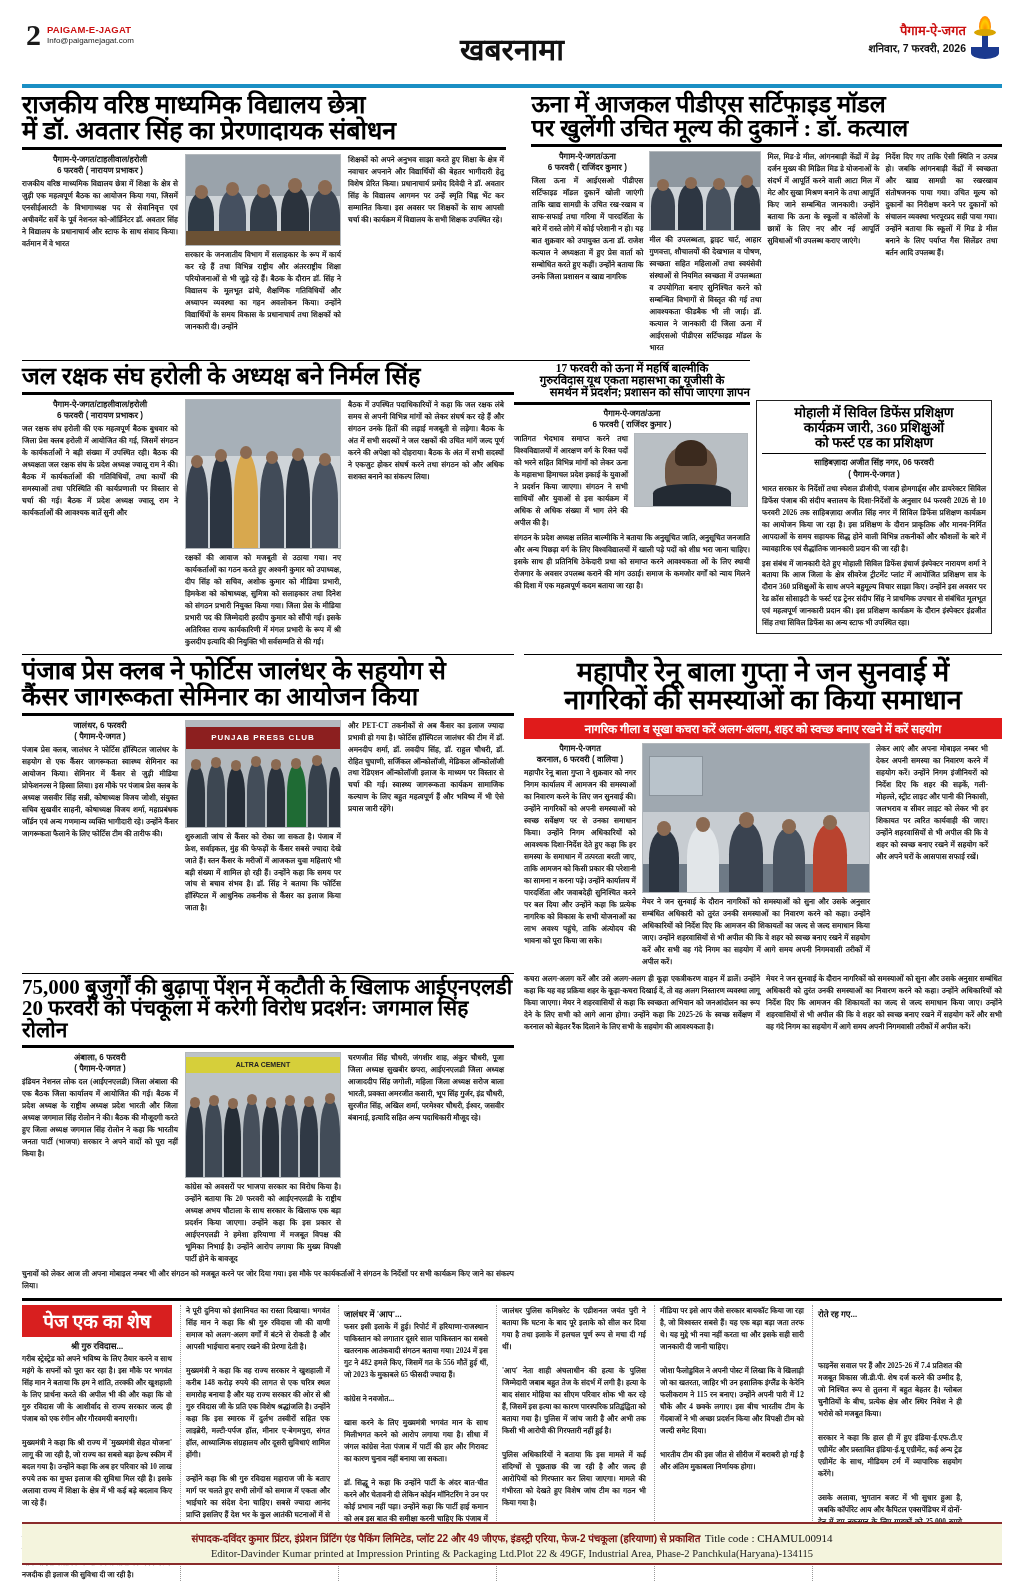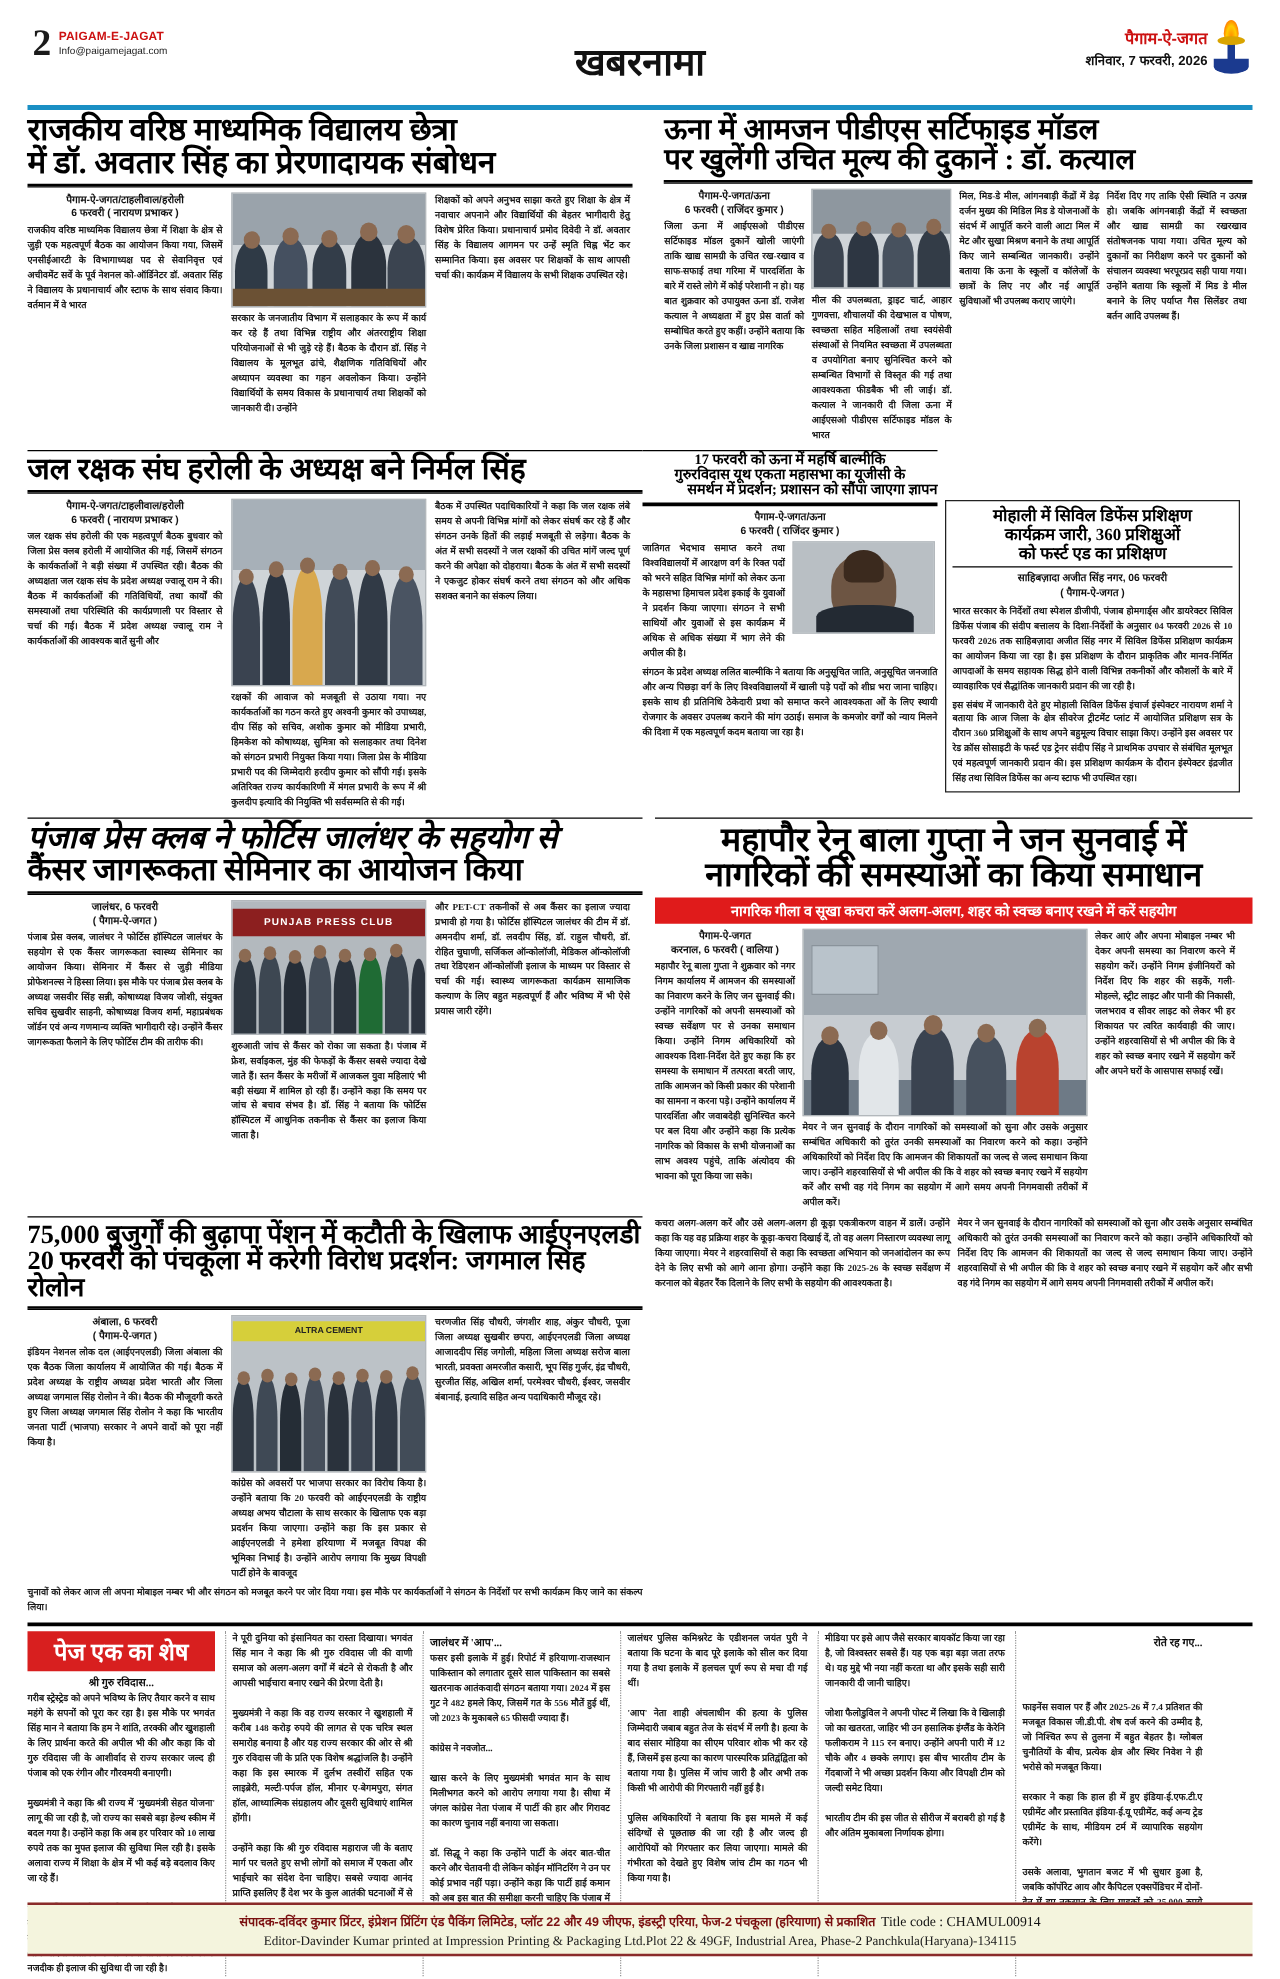--- a/index.html
+++ b/index.html
@@ -141,21 +141,21 @@
             </div>
             <div class="bodytext" style="margin-top:3px;">सरकार के जनजातीय विभाग में सलाहकार के रूप में कार्य कर रहे हैं तथा विभिन्न राष्ट्रीय और अंतरराष्ट्रीय शिक्षा परियोजनाओं से भी जुड़े रहे हैं। बैठक के दौरान डॉ. सिंह ने विद्यालय के मूलभूत ढांचे, शैक्षणिक गतिविधियों और अध्यापन व्यवस्था का गहन अवलोकन किया। उन्होंने विद्यार्थियों के समय विकास के प्रधानाचार्य तथा शिक्षकों को जानकारी दी। उन्होंने</div>
           </div>
           <div style="width:156px;">
             <div class="bodytext">शिक्षकों को अपने अनुभव साझा करते हुए शिक्षा के क्षेत्र में नवाचार अपनाने और विद्यार्थियों की बेहतर भागीदारी हेतु विशेष प्रेरित किया। प्रधानाचार्य प्रमोद दिवेदी ने डॉ. अवतार सिंह के विद्यालय आगमन पर उन्हें स्मृति चिह्न भेंट कर सम्मानित किया। इस अवसर पर शिक्षकों के साथ आपसी चर्चा की। कार्यक्रम में विद्यालय के सभी शिक्षक उपस्थित रहे।</div>
           </div>
         </div>
       </div>
 
       <div style="width:478px;">
-        <div class="hl1" style="font-size:23.5px;">ऊना में आमजन पीडीएस सर्टिफाइड मॉडल</div>
+        <div class="hl1" style="font-size:23.5px;">ऊना में आजकल पीडीएस सर्टिफाइड मॉडल</div>
         <div class="hl1" style="font-size:23.5px;">पर खुलेंगी उचित मूल्य की दुकानें : डॉ. कत्याल</div>
         <div class="rule-dbl" style="margin:3px 0 4px;"></div>
         <div class="cols" style="gap:6px;">
           <div style="width:112px;">
             <div class="dateline">पैगाम-ऐ-जगत/ऊना</div>
             <div class="dateline">6 फरवरी ( राजिंदर कुमार )</div>
             <div class="bodytext" style="margin-top:2px;">जिला ऊना में आईएसओ पीडीएस सर्टिफाइड मॉडल दुकानें खोली जाएंगी ताकि खाद्य सामग्री के उचित रख-रखाव व साफ-सफाई तथा गरिमा में पारदर्शिता के बारे में रास्ते लोगे में कोई परेशानी न हो। यह बात शुक्रवार को उपायुक्त ऊना डॉ. राजेश कत्याल ने अध्यक्षता में हुए प्रेस वार्ता को सम्बोधित करते हुए कहीं। उन्होंने बताया कि उनके जिला प्रशासन व खाद्य नागरिक</div>
           </div>
           <div style="width:112px;">
             <div class="photo" style="height:80px;">
@@ -260,21 +260,21 @@
               <div class="bodytext" style="margin-top:3px;">इस संबंध में जानकारी देते हुए मोहाली सिविल डिफेंस इंचार्ज इंस्पेक्टर नारायण शर्मा ने बताया कि आज जिला के क्षेत्र सीवरेज ट्रीटमेंट प्लांट में आयोजित प्रशिक्षण सत्र के दौरान 360 प्रशिक्षुओं के साथ अपने बहुमूल्य विचार साझा किए। उन्होंने इस अवसर पर रेड क्रॉस सोसाइटी के फर्स्ट एड ट्रेनर संदीप सिंह ने प्राथमिक उपचार से संबंधित मूलभूत एवं महत्वपूर्ण जानकारी प्रदान की। इस प्रशिक्षण कार्यक्रम के दौरान इंस्पेक्टर इंद्रजीत सिंह तथा सिविल डिफेंस का अन्य स्टाफ भी उपस्थित रहा।</div>
             </div>
           </div>
         </div>
       </div>
     </div>
 
     <div class="cols" style="gap:10px; margin-top:6px;">
       <div style="width:492px;">
         <div class="rule-thin" style="margin-bottom:3px;"></div>
-        <div class="hl1" style="font-size:25px;font-style:italic;">पंजाब प्रेस क्लब ने फोर्टिस जालंधर के सहयोग से</div>
+        <div class="hl1" style="font-size:25px;">पंजाब प्रेस क्लब ने फोर्टिस जालंधर के सहयोग से</div>
         <div class="hl1" style="font-size:25px;">कैंसर जागरूकता सेमिनार का आयोजन किया</div>
         <div class="rule-dbl" style="margin:3px 0 4px;"></div>
         <div class="cols" style="gap:7px;">
           <div style="width:156px;">
             <div class="dateline">जालंधर, 6 फरवरी</div>
             <div class="dateline">( पैगाम-ऐ-जगत )</div>
             <div class="bodytext" style="margin-top:2px;">पंजाब प्रेस क्लब, जालंधर ने फोर्टिस हॉस्पिटल जालंधर के सहयोग से एक कैंसर जागरूकता स्वास्थ्य सेमिनार का आयोजन किया। सेमिनार में कैंसर से जुड़ी मीडिया प्रोफेशनल्स ने हिस्सा लिया। इस मौके पर पंजाब प्रेस क्लब के अध्यक्ष जसवीर सिंह सन्नी, कोषाध्यक्ष विजय जोशी, संयुक्त सचिव सुखवीर साहनी, कोषाध्यक्ष विजय शर्मा, महाप्रबंधक जॉर्डन एवं अन्य गणमान्य व्यक्ति भागीदारी रहे। उन्होंने कैंसर जागरूकता फैलाने के लिए फोर्टिस टीम की तारीफ की।</div>
           </div>
           <div style="width:156px;">
             <div class="photo" style="height:108px;">
@@ -444,21 +444,21 @@
 
         <div style="width:150px;" class="vdiv">
           <div class="bodytext" style="white-space:pre-line;padding-left:5px;">मीडिया पर इसे आप जैसे सरकार बायकॉट किया जा रहा है, जो विश्वस्तर सबसे हैं। यह एक बड़ा बड़ा जता तरफ थे। यह मुद्दे भी नया नहीं करता था और इसके सही सारी जानकारी दी जानी चाहिए।
 
 जोशा फैलोडुविल ने अपनी पोस्ट में लिखा कि वे खिलाड़ी जो का खतरता, जाहिर भी उन हसालिक इंग्लैंड के केरेनि फलीकराम ने 115 रन बनाए। उन्होंने अपनी पारी में 12 चौके और 4 छक्के लगाए। इस बीच भारतीय टीम के गेंदबाजों ने भी अच्छा प्रदर्शन किया और विपक्षी टीम को जल्दी समेट दिया।
 
 भारतीय टीम की इस जीत से सीरीज में बराबरी हो गई है और अंतिम मुकाबला निर्णायक होगा।</div>
         </div>
 
         <div style="width:150px;" class="vdiv">
-          <div class="subhead" style="padding-left:5px;text-align:right;">रोते रह गए...</div>
+          <div class="subhead" style="padding-left:5px;">रोते रह गए...</div>
           <div class="bodytext" style="white-space:pre-line;padding-left:5px;margin-top:40px;">फाइनेंस सवाल पर हैं और 2025-26 में 7.4 प्रतिशत की मजबूत विकास जी.डी.पी. शेष दर्ज करने की उम्मीद है, जो निश्चित रूप से तुलना में बहुत बेहतर है। ग्लोबल चुनौतियों के बीच, प्रत्येक क्षेत्र और स्थिर निवेश ने ही भरोसे को मजबूत किया।
 
 सरकार ने कहा कि हाल ही में हुए इंडिया-ई.एफ.टी.ए एग्रीमेंट और प्रस्तावित इंडिया-ई.यू एग्रीमेंट, कई अन्य ट्रेड एग्रीमेंट के साथ, मीडियम टर्म में व्यापारिक सहयोग करेंगे।
 
 उसके अलावा, भुगतान बजट में भी सुधार हुआ है, जबकि कॉर्पोरेट आय और कैपिटल एक्सपेंडिचर में दोनों-देन में हुए नुकसान के लिए ग्राहकों को 25,000 रुपये तक के मुआवजे के लिए एक फ्रेमवर्क लाएगा। इसके तहत शेयर बाजार में पारदर्शिता बढ़ाने और निवेशकों के हितों की सुरक्षा सुनिश्चित की जाएगी।</div>
         </div>
       </div>
     </div>
   </div>
 

